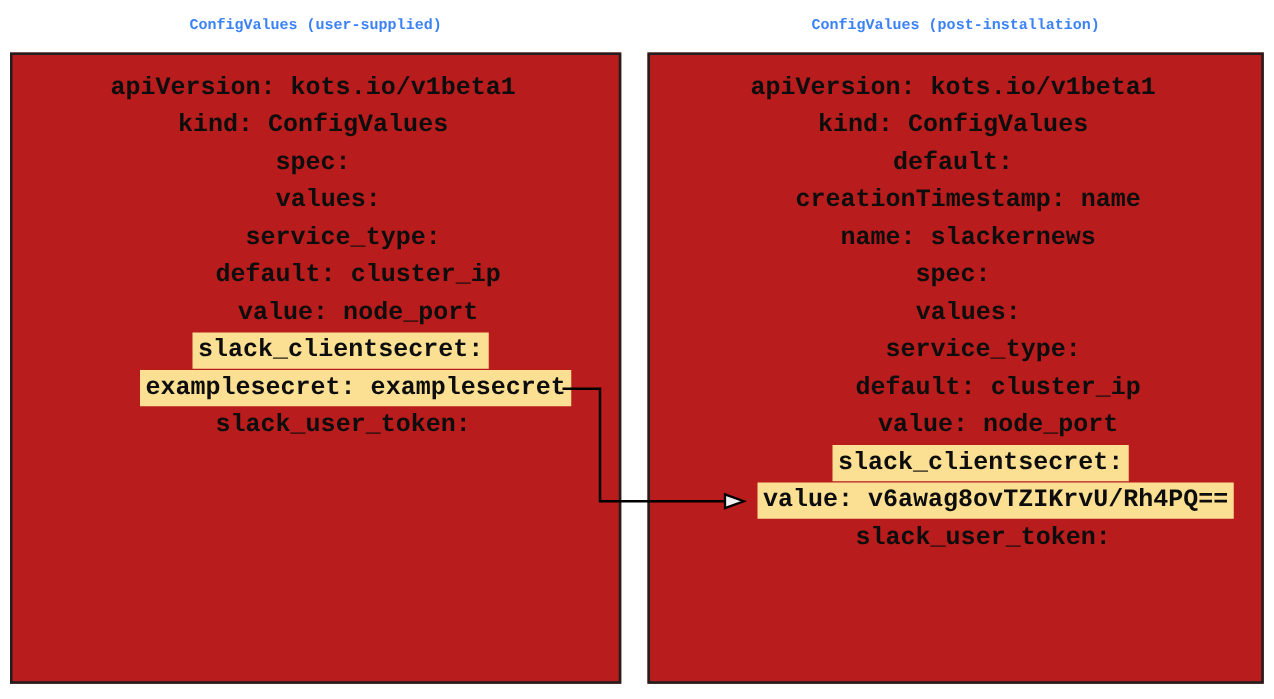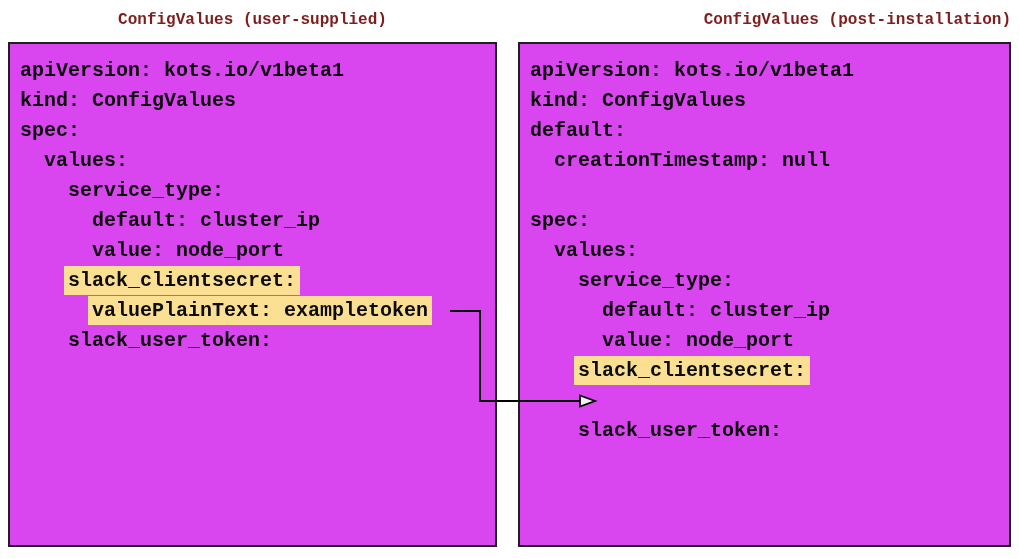--- a/index.html
+++ b/index.html
@@ -14,37 +14,38 @@
     height: 559px;
     background: #ffffff;
     overflow: hidden;
   }
   .panel-title {
     position: absolute;
     top: 6px;
     height: 28px;
     font-family: "Liberation Mono", monospace;
     font-weight: bold;
-    font-size: 16px;
-    color: #7f1d1d;
+    font-size: 12px;
+    color: #3b82f6;
     text-align: center;
     line-height: 28px;
     white-space: pre;
   }
   #left-title  { left: 8px;  width: 489px; }
-  #right-title { left: 518px; width: 493px; text-align: right; }
+  #right-title { left: 518px; width: 493px; }
   .panel {
     position: absolute;
     top: 42px;
     height: 505px;
-    background: #d946ef;
+    background: #b91c1c;
     border: 2px solid #1f1f1f;
     box-sizing: border-box;
     padding: 12px 14px 12px 10px;
     overflow: hidden;
+    text-align: center;
   }
   #left-panel  { left: 8px;  width: 489px; }
   #right-panel { left: 518px; width: 493px; }
   .code-line {
     height: 30px;
     line-height: 30px;
     font-family: "Liberation Mono", monospace;
     font-weight: bold;
     font-size: 20px;
     color: #0d0d0d;
@@ -78,37 +79,37 @@
 
   <div class="panel" id="left-panel">
       <div class="code-line"><span class="seg"></span><span class="seg">apiVersion: kots.io/v1beta1</span></div>
       <div class="code-line"><span class="seg"></span><span class="seg">kind: ConfigValues</span></div>
       <div class="code-line"><span class="seg"></span><span class="seg">spec:</span></div>
       <div class="code-line"><span class="seg">  </span><span class="seg">values:</span></div>
       <div class="code-line"><span class="seg">    </span><span class="seg">service_type:</span></div>
       <div class="code-line"><span class="seg">      </span><span class="seg">default: cluster_ip</span></div>
       <div class="code-line"><span class="seg">      </span><span class="seg">value: node_port</span></div>
       <div class="code-line"><span class="seg">    </span><span class="seg hl">slack_clientsecret:</span></div>
-      <div class="code-line"><span class="seg">      </span><span class="seg hl">valuePlainText: exampletoken</span></div>
+      <div class="code-line"><span class="seg">      </span><span class="seg hl">examplesecret: examplesecret</span></div>
       <div class="code-line"><span class="seg">    </span><span class="seg">slack_user_token:</span></div>
     </div>
 
   <div class="panel" id="right-panel">
       <div class="code-line"><span class="seg"></span><span class="seg">apiVersion: kots.io/v1beta1</span></div>
       <div class="code-line"><span class="seg"></span><span class="seg">kind: ConfigValues</span></div>
       <div class="code-line"><span class="seg"></span><span class="seg">default:</span></div>
-      <div class="code-line"><span class="seg">  </span><span class="seg">creationTimestamp: null</span></div>
-      <div class="code-line"><span class="seg">  </span></div>
+      <div class="code-line"><span class="seg">  </span><span class="seg">creationTimestamp: name</span></div>
+      <div class="code-line"><span class="seg">  </span><span class="seg">name: slackernews</span></div>
       <div class="code-line"><span class="seg"></span><span class="seg">spec:</span></div>
       <div class="code-line"><span class="seg">  </span><span class="seg">values:</span></div>
       <div class="code-line"><span class="seg">    </span><span class="seg">service_type:</span></div>
       <div class="code-line"><span class="seg">      </span><span class="seg">default: cluster_ip</span></div>
       <div class="code-line"><span class="seg">      </span><span class="seg">value: node_port</span></div>
       <div class="code-line"><span class="seg">    </span><span class="seg hl">slack_clientsecret:</span></div>
-      <div class="code-line"><span class="seg">      </span></div>
+      <div class="code-line"><span class="seg">      </span><span class="seg hl">value: v6awag8ovTZIKrvU/Rh4PQ==</span></div>
       <div class="code-line"><span class="seg">    </span><span class="seg">slack_user_token:</span></div>
       <div class="code-line"><span class="seg">      </span></div>
     </div>
 
   <svg id="arrow-overlay" viewBox="0 0 1019 559" xmlns="http://www.w3.org/2000/svg">
     <path id="arrow-path" d="M 450 311 L 480 311 L 480 401 L 580 401" fill="none" stroke="#000000" stroke-width="2"></path>
     <polygon id="arrow-head" points="580,395.5 595,401 580,406.5" fill="#f2f2f2" stroke="#000000" stroke-width="1.8"></polygon>
   </svg>
 
 </div>

